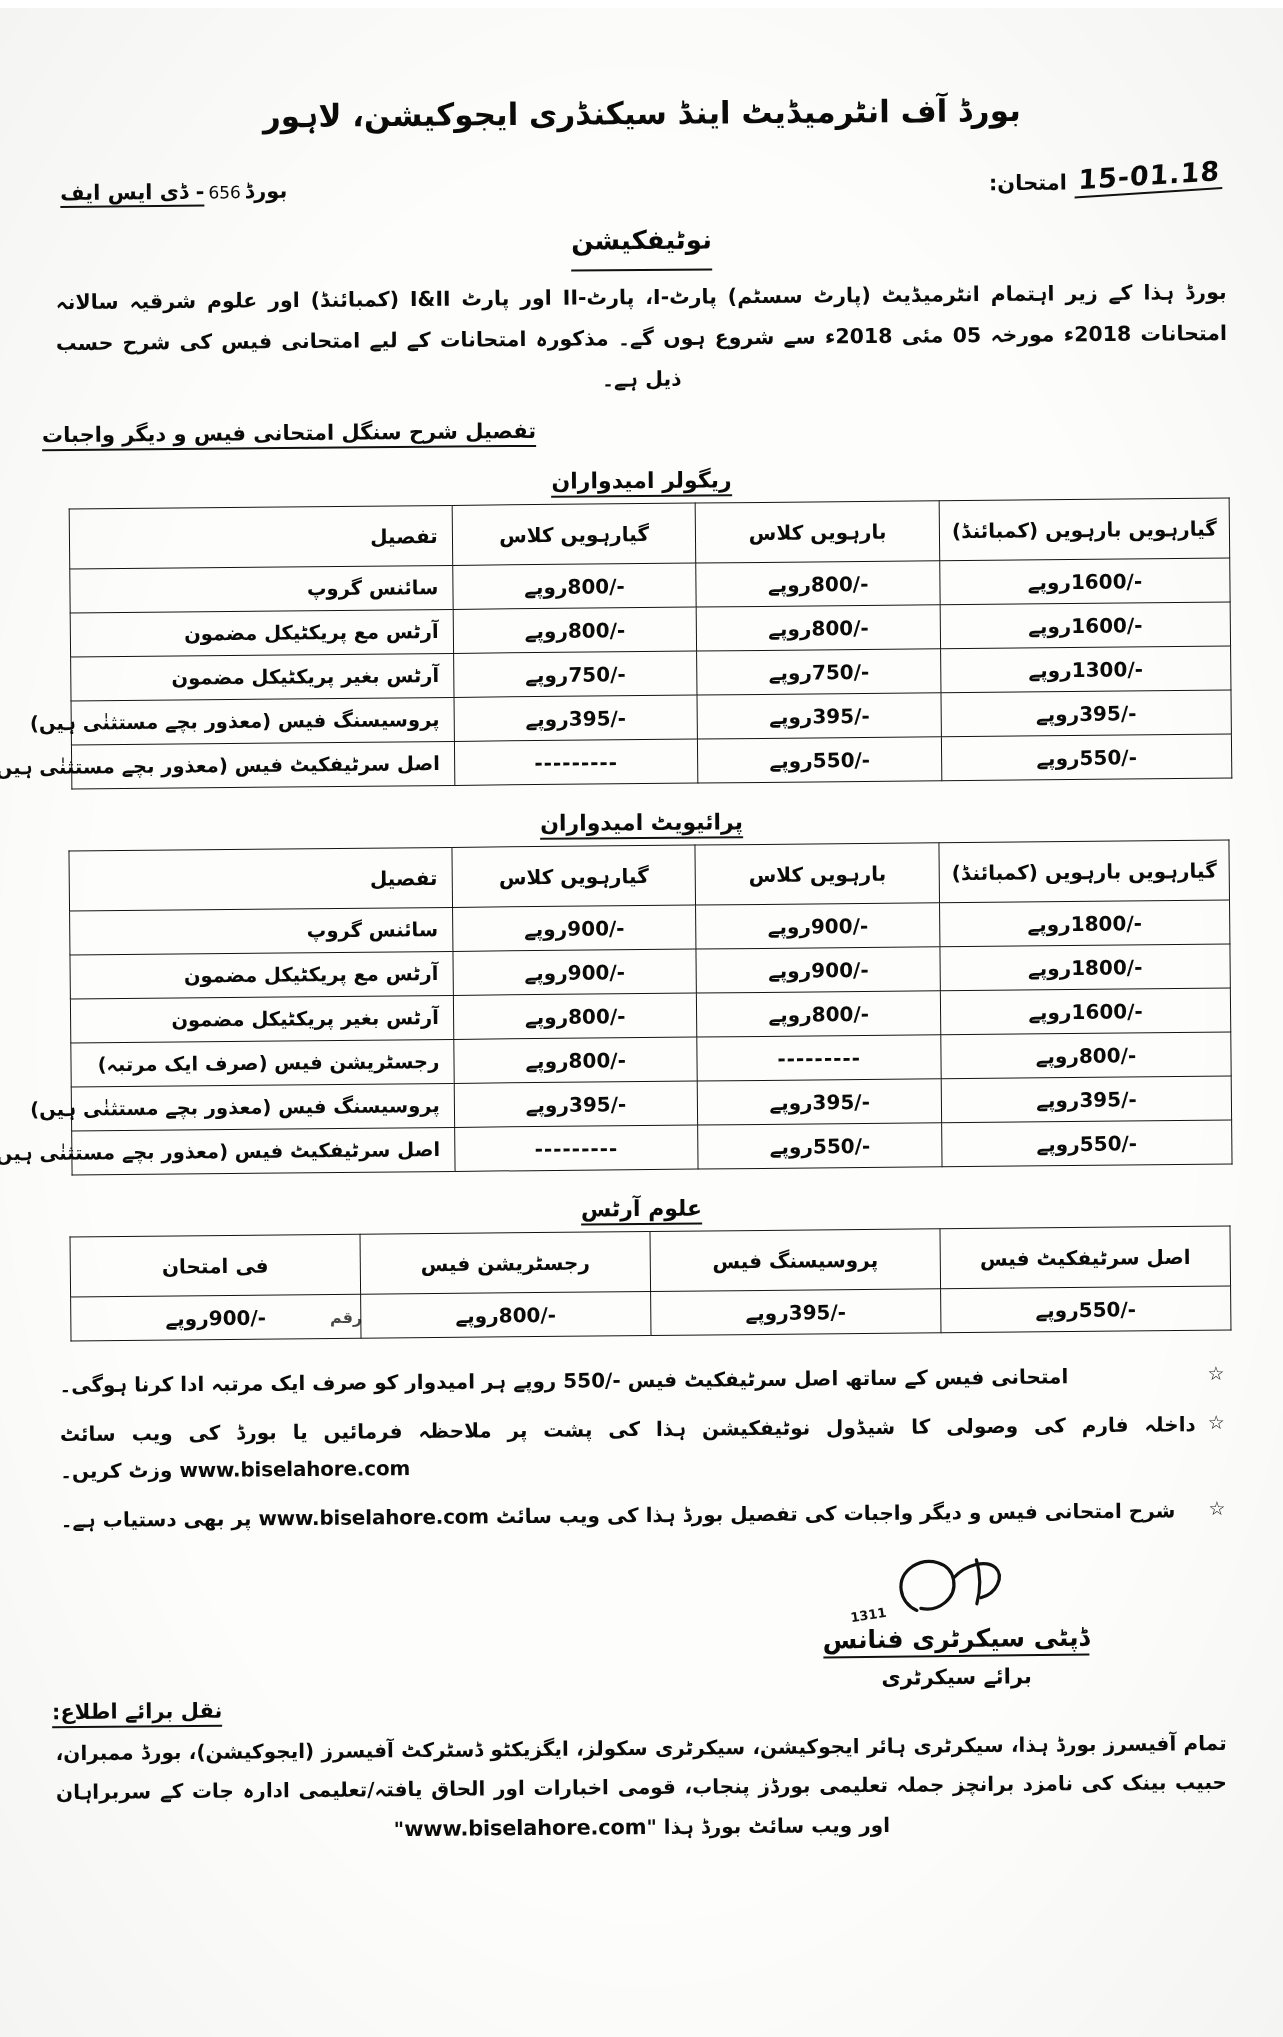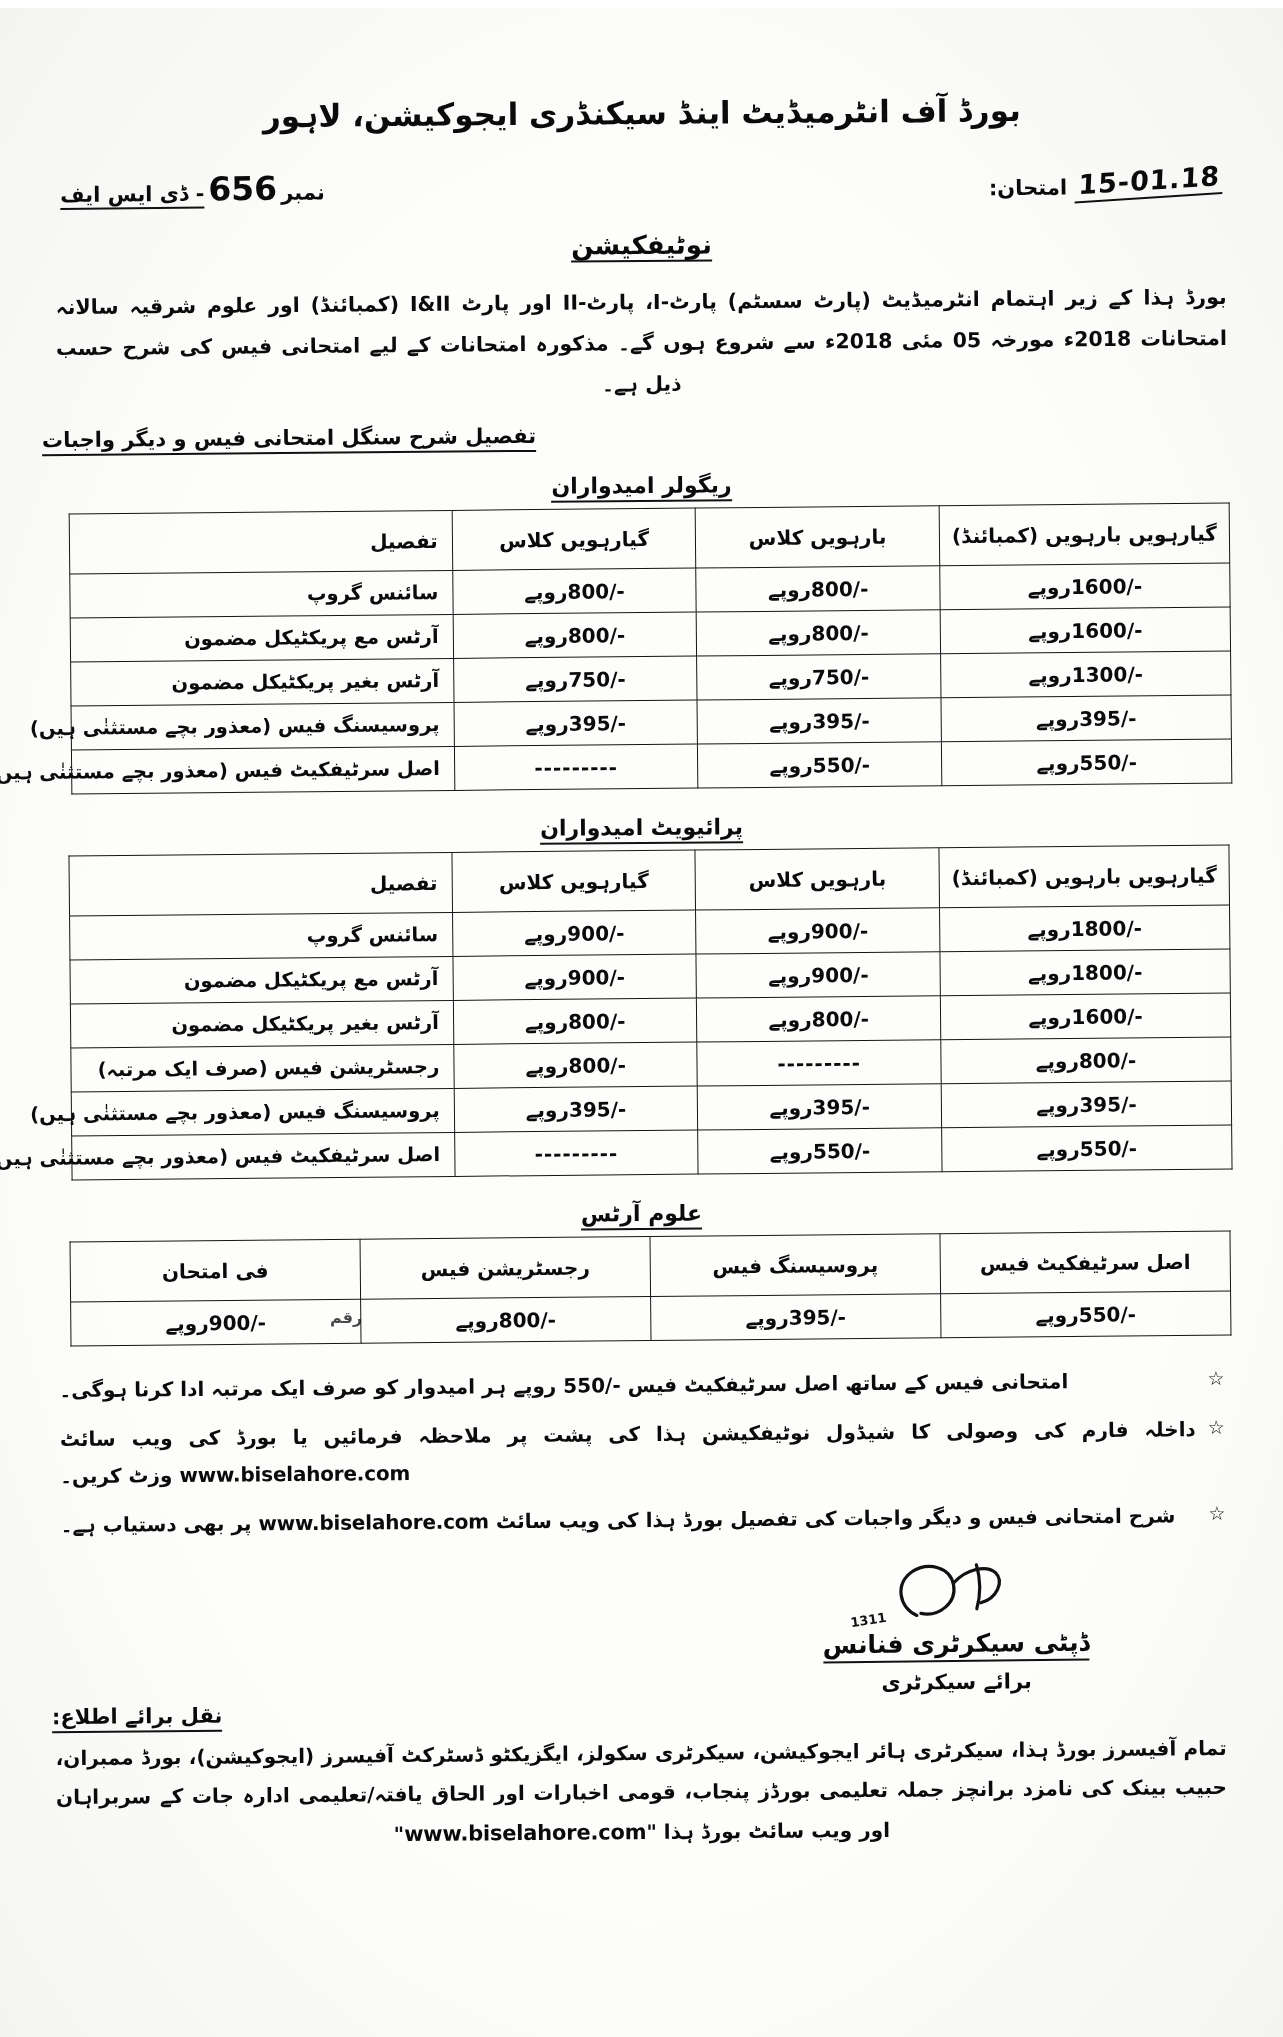--- a/index.html
+++ b/index.html
@@ -60,22 +60,22 @@
     align-items: flex-end;
     padding: 28px 18px 0 18px;
     transform: rotate(-0.6deg);
   }
   .ref-no {
     font-size: 21px;
     direction: rtl;
     white-space: nowrap;
   }
   .ref-no .num {
-    font-size: 33px;
-    font-weight: 700;
+    font-size: 17px;
+    font-weight: 400;
     padding: 0 4px;
   }
   .ref-no .tail {
     border-bottom: 2px solid #111;
     padding-bottom: 1px;
   }
   .date-group {
     display: flex;
     flex-direction: row;
     align-items: flex-end;
@@ -94,21 +94,21 @@
     direction: ltr;
   }
   .notif-title {
     text-align: center;
     font-size: 26px;
     margin-top: 26px;
     transform: rotate(-0.4deg);
   }
   .notif-title span {
     border-bottom: 2.5px solid #111;
-    padding-bottom: 0;
+    padding-bottom: 14px;
   }
   .body-para {
     font-size: 20.5px;
     line-height: 2.0;
     text-align: justify;
     text-align-last: center;
     margin: 22px 14px 0 14px;
     transform: rotate(-0.5deg);
     direction: rtl;
   }
@@ -300,21 +300,21 @@
     <div class="urdu hdr-title">بورڈ آف انٹرمیڈیٹ اینڈ سیکنڈری ایجوکیشن، لاہور</div>
 
     <div class="refline">
 
       <div class="urdu date-group">
         <span class="date-val">15-01.18</span>
         <span>امتحان:</span>
       </div>
 
       <div class="urdu ref-no">
-        <span>نمبر</span><span class="num">656</span><span class="tail">- ڈی ایس ایف</span>
+        <span>بورڈ</span><span class="num">656</span><span class="tail">- ڈی ایس ایف</span>
       </div>
 
     </div>
 
     <div class="urdu notif-title">
       <span>نوٹیفکیشن</span>
     </div>
 
     <div class="urdu body-para">بورڈ ہذا کے زیر اہتمام انٹرمیڈیٹ (پارٹ سسٹم) پارٹ-I، پارٹ-II اور پارٹ I&amp;II (کمبائنڈ) اور علوم شرقیہ سالانہ امتحانات 2018ء مورخہ 05 مئی 2018ء سے شروع ہوں گے۔ مذکورہ امتحانات کے لیے امتحانی فیس کی شرح حسب ذیل ہے۔</div>
 

